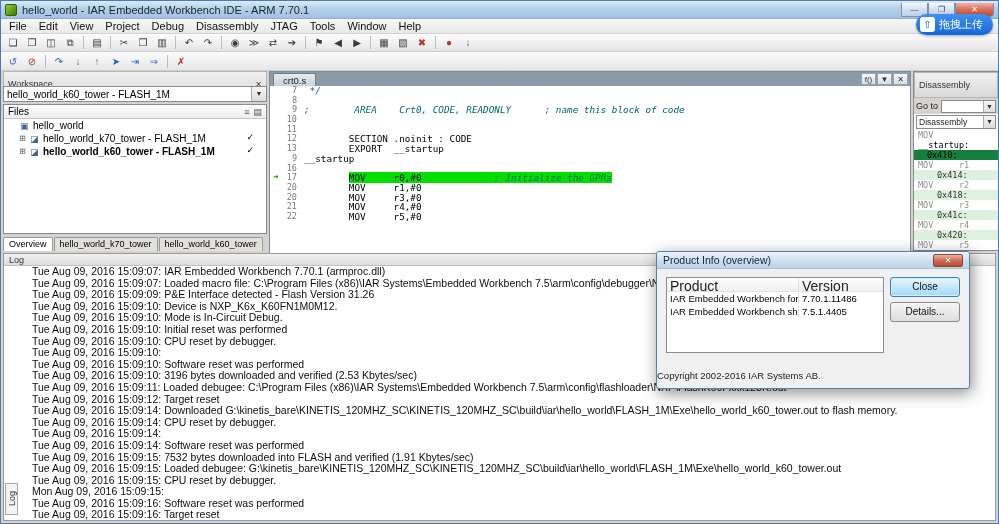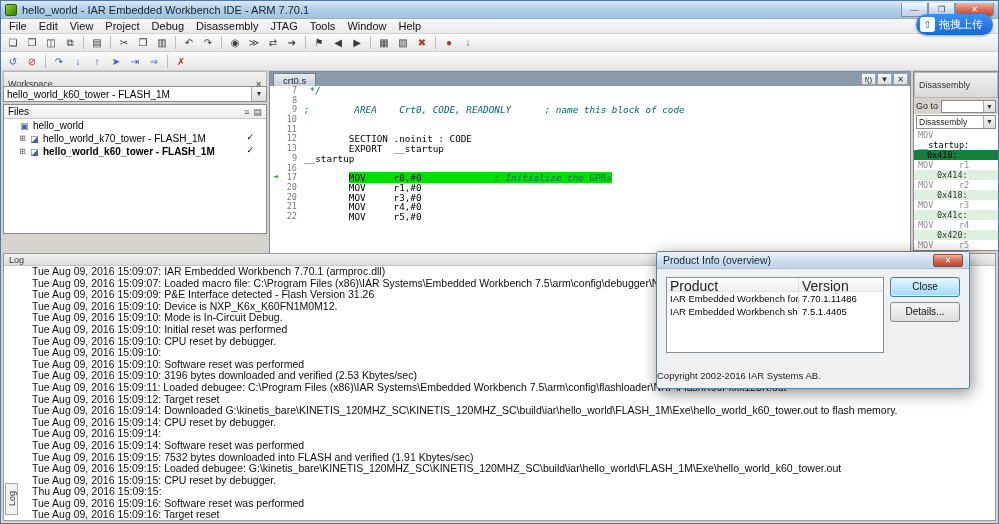--- a/index.html
+++ b/index.html
@@ -271,20 +271,25 @@
             <span class="tree-check">✓</span>
           </div>
           <div class="tree-row bold" style="padding-left: 13px;">
             <span class="expander">⊞</span>
             <span class="tree-icon">◪</span>
             <span class="tree-label">hello_world_k60_tower - FLASH_1M</span>
             <span class="tree-check">✓</span>
           </div>
         </div>
     </div>
+    <div class="ws-tabs" id="ws-tabs">
+        <div class="ws-tab active">Overview</div>
+        <div class="ws-tab">hello_world_k70_tower</div>
+        <div class="ws-tab">hello_world_k60_tower</div>
+      </div>
   </div>
 
   <div class="editor">
     <div class="ed-tabbar">
       <div class="ed-tab">crt0.s</div>
       <div class="ed-controls">
         <div class="ed-ctl">f()</div>
         <div class="ed-ctl">▼</div>
         <div class="ed-ctl">✕</div>
       </div>
@@ -360,21 +365,21 @@
         <div class="logline">Tue Aug 09, 2016 15:09:10: 3196 bytes downloaded and verified (2.53 Kbytes/sec)</div>
         <div class="logline">Tue Aug 09, 2016 15:09:11: Loaded debugee: C:\Program Files (x86)\IAR Systems\Embedded Workbench 7.5\arm\config\flashloader\NXP\FlashK60Fxxx128K.out</div>
         <div class="logline">Tue Aug 09, 2016 15:09:12: Target reset</div>
         <div class="logline">Tue Aug 09, 2016 15:09:14: Downloaded G:\kinetis_bare\KINETIS_120MHZ_SC\KINETIS_120MHZ_SC\build\iar\hello_world\FLASH_1M\Exe\hello_world_k60_tower.out to flash memory.</div>
         <div class="logline">Tue Aug 09, 2016 15:09:14: CPU reset by debugger.</div>
         <div class="logline">Tue Aug 09, 2016 15:09:14:</div>
         <div class="logline">Tue Aug 09, 2016 15:09:14: Software reset was performed</div>
         <div class="logline">Tue Aug 09, 2016 15:09:15: 7532 bytes downloaded into FLASH and verified (1.91 Kbytes/sec)</div>
         <div class="logline">Tue Aug 09, 2016 15:09:15: Loaded debugee: G:\kinetis_bare\KINETIS_120MHZ_SC\KINETIS_120MHZ_SC\build\iar\hello_world\FLASH_1M\Exe\hello_world_k60_tower.out</div>
         <div class="logline">Tue Aug 09, 2016 15:09:15: CPU reset by debugger.</div>
-        <div class="logline">Thu Aug 09, 2016 15:09:15:</div>
+        <div class="logline">Mon Aug 09, 2016 15:09:15:</div>
         <div class="logline">Tue Aug 09, 2016 15:09:16: Software reset was performed</div>
         <div class="logline">Tue Aug 09, 2016 15:09:16: Target reset</div>
       </div>
     <div class="log-tab">
       <span>Log</span>
     </div>
   </div>
 
   <div class="dialog">
     <div class="dlg-title">

